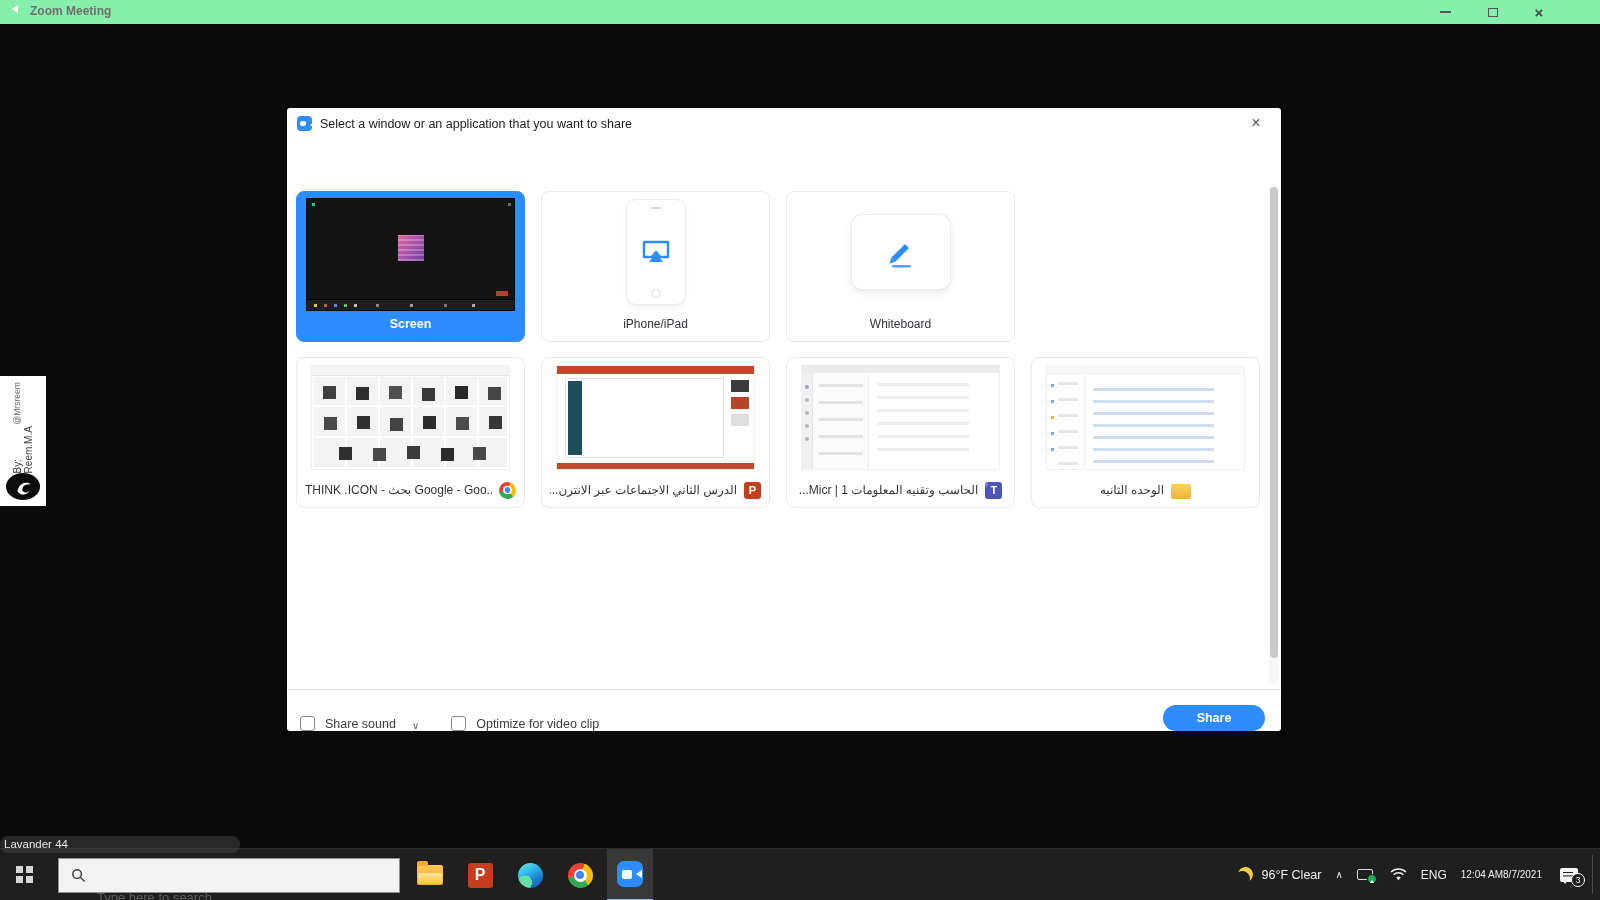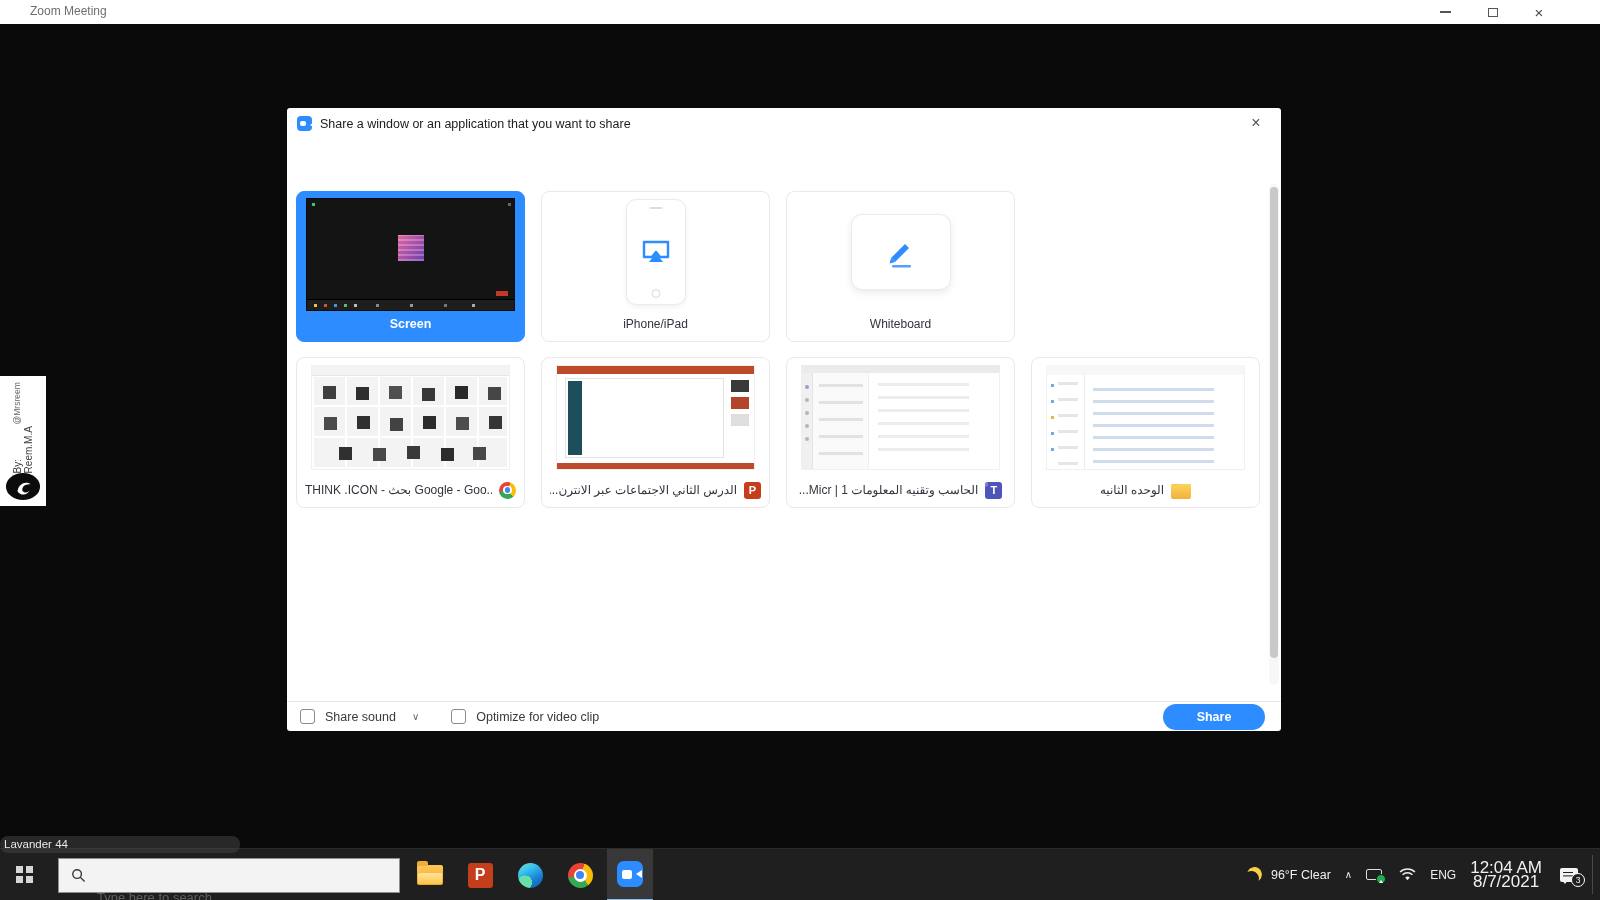--- a/index.html
+++ b/index.html
@@ -1,20 +1,20 @@
 <!DOCTYPE html>
 <html><head>
 <meta charset="utf-8">
 <style>
   * { margin:0; padding:0; box-sizing:border-box; }
   body { background:#000; font-family:"Liberation Sans", sans-serif; }
   .screen { position:relative; width:1600px; height:900px; background:#0a0a0a; overflow:hidden; }
 
   
-  .titlebar { position:absolute; left:0; top:0; width:100%; height:36px; background:#ffffff; }
+  .titlebar { position:absolute; left:0; top:0; width:100%; height:36px; background:#86efac;font-weight:bold; }
   .tb-appicon { position:absolute; left:8px; top:4px; width:16px; height:16px; }
   .win-title { position:absolute; left:30px; top:4px; font-size:12px; color:#6e6e6e; }
   .wc { position:absolute; top:0; width:26px; height:24px; display:flex; align-items:center; justify-content:center; cursor:default; }
   .wc-min { left:1432px; } .wc-max { left:1480px; } .wc-close { left:1526px; font-size:15px; color:#444; }
   .wc-min i { display:block; width:11px; height:2px; background:#555; }
   .wc-max i { display:block; width:10px; height:9px; border:1.4px solid #555; }
 
   
   .ic-zoom { position:relative; background:#2D8CFF; }
   .ic-zoom.round { border-radius:50%; }
@@ -134,21 +134,21 @@
   .ic-folder::after { content:""; position:absolute; right:-3px; top:-4px; width:5px; height:5px; border-radius:50%; background:#f29a38; }
   .ic-edge { width:17px; height:17px; border-radius:50%;
     background:radial-gradient(circle at 28% 78%, #67e0a5 0 26%, rgba(0,0,0,0) 27%), linear-gradient(150deg, #7ce4c4 0%, #35c1f1 32%, #1b7fd4 66%, #0c59a4 100%); }
   .ic-edge.sz25, .ic-chrome.sz25 { width:25px; height:25px; }
 
   
   .dlg-track { position:absolute; right:2px; top:76px; bottom:46px; width:10px; background:#f7f7f7; border-radius:5px; }
   .dlg-thumb { position:absolute; right:3px; top:79px; width:8px; height:471px; background:#c9c9c9; border-radius:4px; }
 
   
-  .dlg-footer { position:absolute; left:0; right:0; bottom:0; height:30px; border-top:1px solid #e6e6e6; display:flex; align-items:center; padding-left:13px; }
+  .dlg-footer { position:absolute; left:0; right:0; bottom:0; height:42px; border-top:1px solid #e6e6e6; display:flex; align-items:flex-end; padding-left:13px; }
   .cb { width:15px; height:15px; border:1.4px solid #8a8a8a; border-radius:3px; background:#fff; }
   .cb-label { font-size:12.5px; color:#3a3a3a; margin-left:10px; }
   .dd-chevron { font-size:10px; color:#666; margin-left:16px; }
   .cb2 { margin-left:32px; }
   .share-btn { margin-left:auto; margin-right:16px; width:102px; height:26px; border-radius:13px; background:#2D8CFF; color:#fff; font-weight:700; font-size:12.5px; display:flex; align-items:center; justify-content:center; cursor:default; }
 
   
   .taskbar { position:absolute; left:0; right:0; bottom:0; height:52px; background:#1f1f1f; border-top:1px solid #2b2b2b; z-index:20; }
   .tb-start { position:absolute; left:0; top:0; width:48px; height:100%; display:flex; align-items:center; justify-content:center; }
   .ic-win { width:17px; height:17px; background:#d6d6d6;
@@ -165,21 +165,21 @@
   .ic-zoom.sz26 { width:26px; height:26px; }
 
   .tb-tray { position:absolute; right:0; top:0; height:100%; display:flex; align-items:center; gap:14px; padding-right:14px; color:#f0f0f0; }
   .tr-weather { display:flex; align-items:center; gap:9px; font-size:12.5px; }
   .ic-moon { width:15px; height:15px; border-radius:50%; box-shadow:inset -4px 3px 0 0 #f6cf45; transform:rotate(-15deg); }
   .tr-chevron { font-size:10px; color:#e8e8e8; }
   .ic-cast { position:relative; width:16px; height:11px; border:1.5px solid #dcdcdc; border-radius:2px; margin-right:3px; }
   .cast-badge { position:absolute; right:-5px; bottom:-5px; width:10px; height:10px; border-radius:50%; background:#1fab4f; border:1px solid #1f1f1f; }
   .cast-badge::before { content:""; position:absolute; left:2px; top:2.5px; width:0; height:0; border:2px solid transparent; border-bottom:3px solid #fff; }
   .tr-lang { font-size:12px; }
-  .tr-clock { display:flex; flex-direction:column; align-items:center; font-size:17px; line-height:14px; }
+  .tr-clock { display:flex; align-items:center; font-size:10px; line-height:14px; }
   .tr-ac { position:relative; margin-left:4px; margin-right:8px; }
   .ac-bubble { position:relative; display:block; width:18px; height:14px; background:#f4f4f4; border-radius:2px; }
   .ac-bubble::before { content:""; position:absolute; left:3px; top:4px; width:10px; height:1.6px; background:#1f1f1f; box-shadow:0 3.4px 0 #1f1f1f; }
   .ac-bubble::after { content:""; position:absolute; left:2px; bottom:-5px; border:3px solid transparent; border-top:4px solid #f4f4f4; }
   .ac-badge { position:absolute; right:-7px; bottom:-5px; width:14px; height:14px; border-radius:50%; background:#1f1f1f; border:1.2px solid #fff; color:#fff; font-size:8.5px; display:flex; align-items:center; justify-content:center; }
   .tb-sep { position:absolute; left:1592px; top:6px; bottom:6px; width:1px; background:#4a4a4a; }
 </style>
 </head>
 <body>
 
@@ -205,21 +205,21 @@
       </span>
       <span class="wm-logo">
         <svg width="22" height="22" viewBox="0 0 32 32">
             <path d="M8 22 C10 11 20 7 27 12 C19 11 14.5 15.5 15 21 C18 25.5 24 24.5 26 20 C23.5 28.5 12 29.5 8 22 Z" fill="#fff"></path>
           </svg>
       </span>
     </div>
 
     <div class="dialog" style="top:84px;">
       <span class="dlg-icon ic-zoom sq"></span>
-      <span class="dlg-title">Share a window or an application that you want to share</span>
+      <span class="dlg-title">Select a window or an application that you want to share</span>
       <span class="dlg-close">×</span>
 
 
       <div class="grid">
 
         <div class="tile sel">
           <div class="th-screen">
             <span class="sc-img"></span>
             <span class="sc-dots"></span>
             <span class="sc-end"></span>

